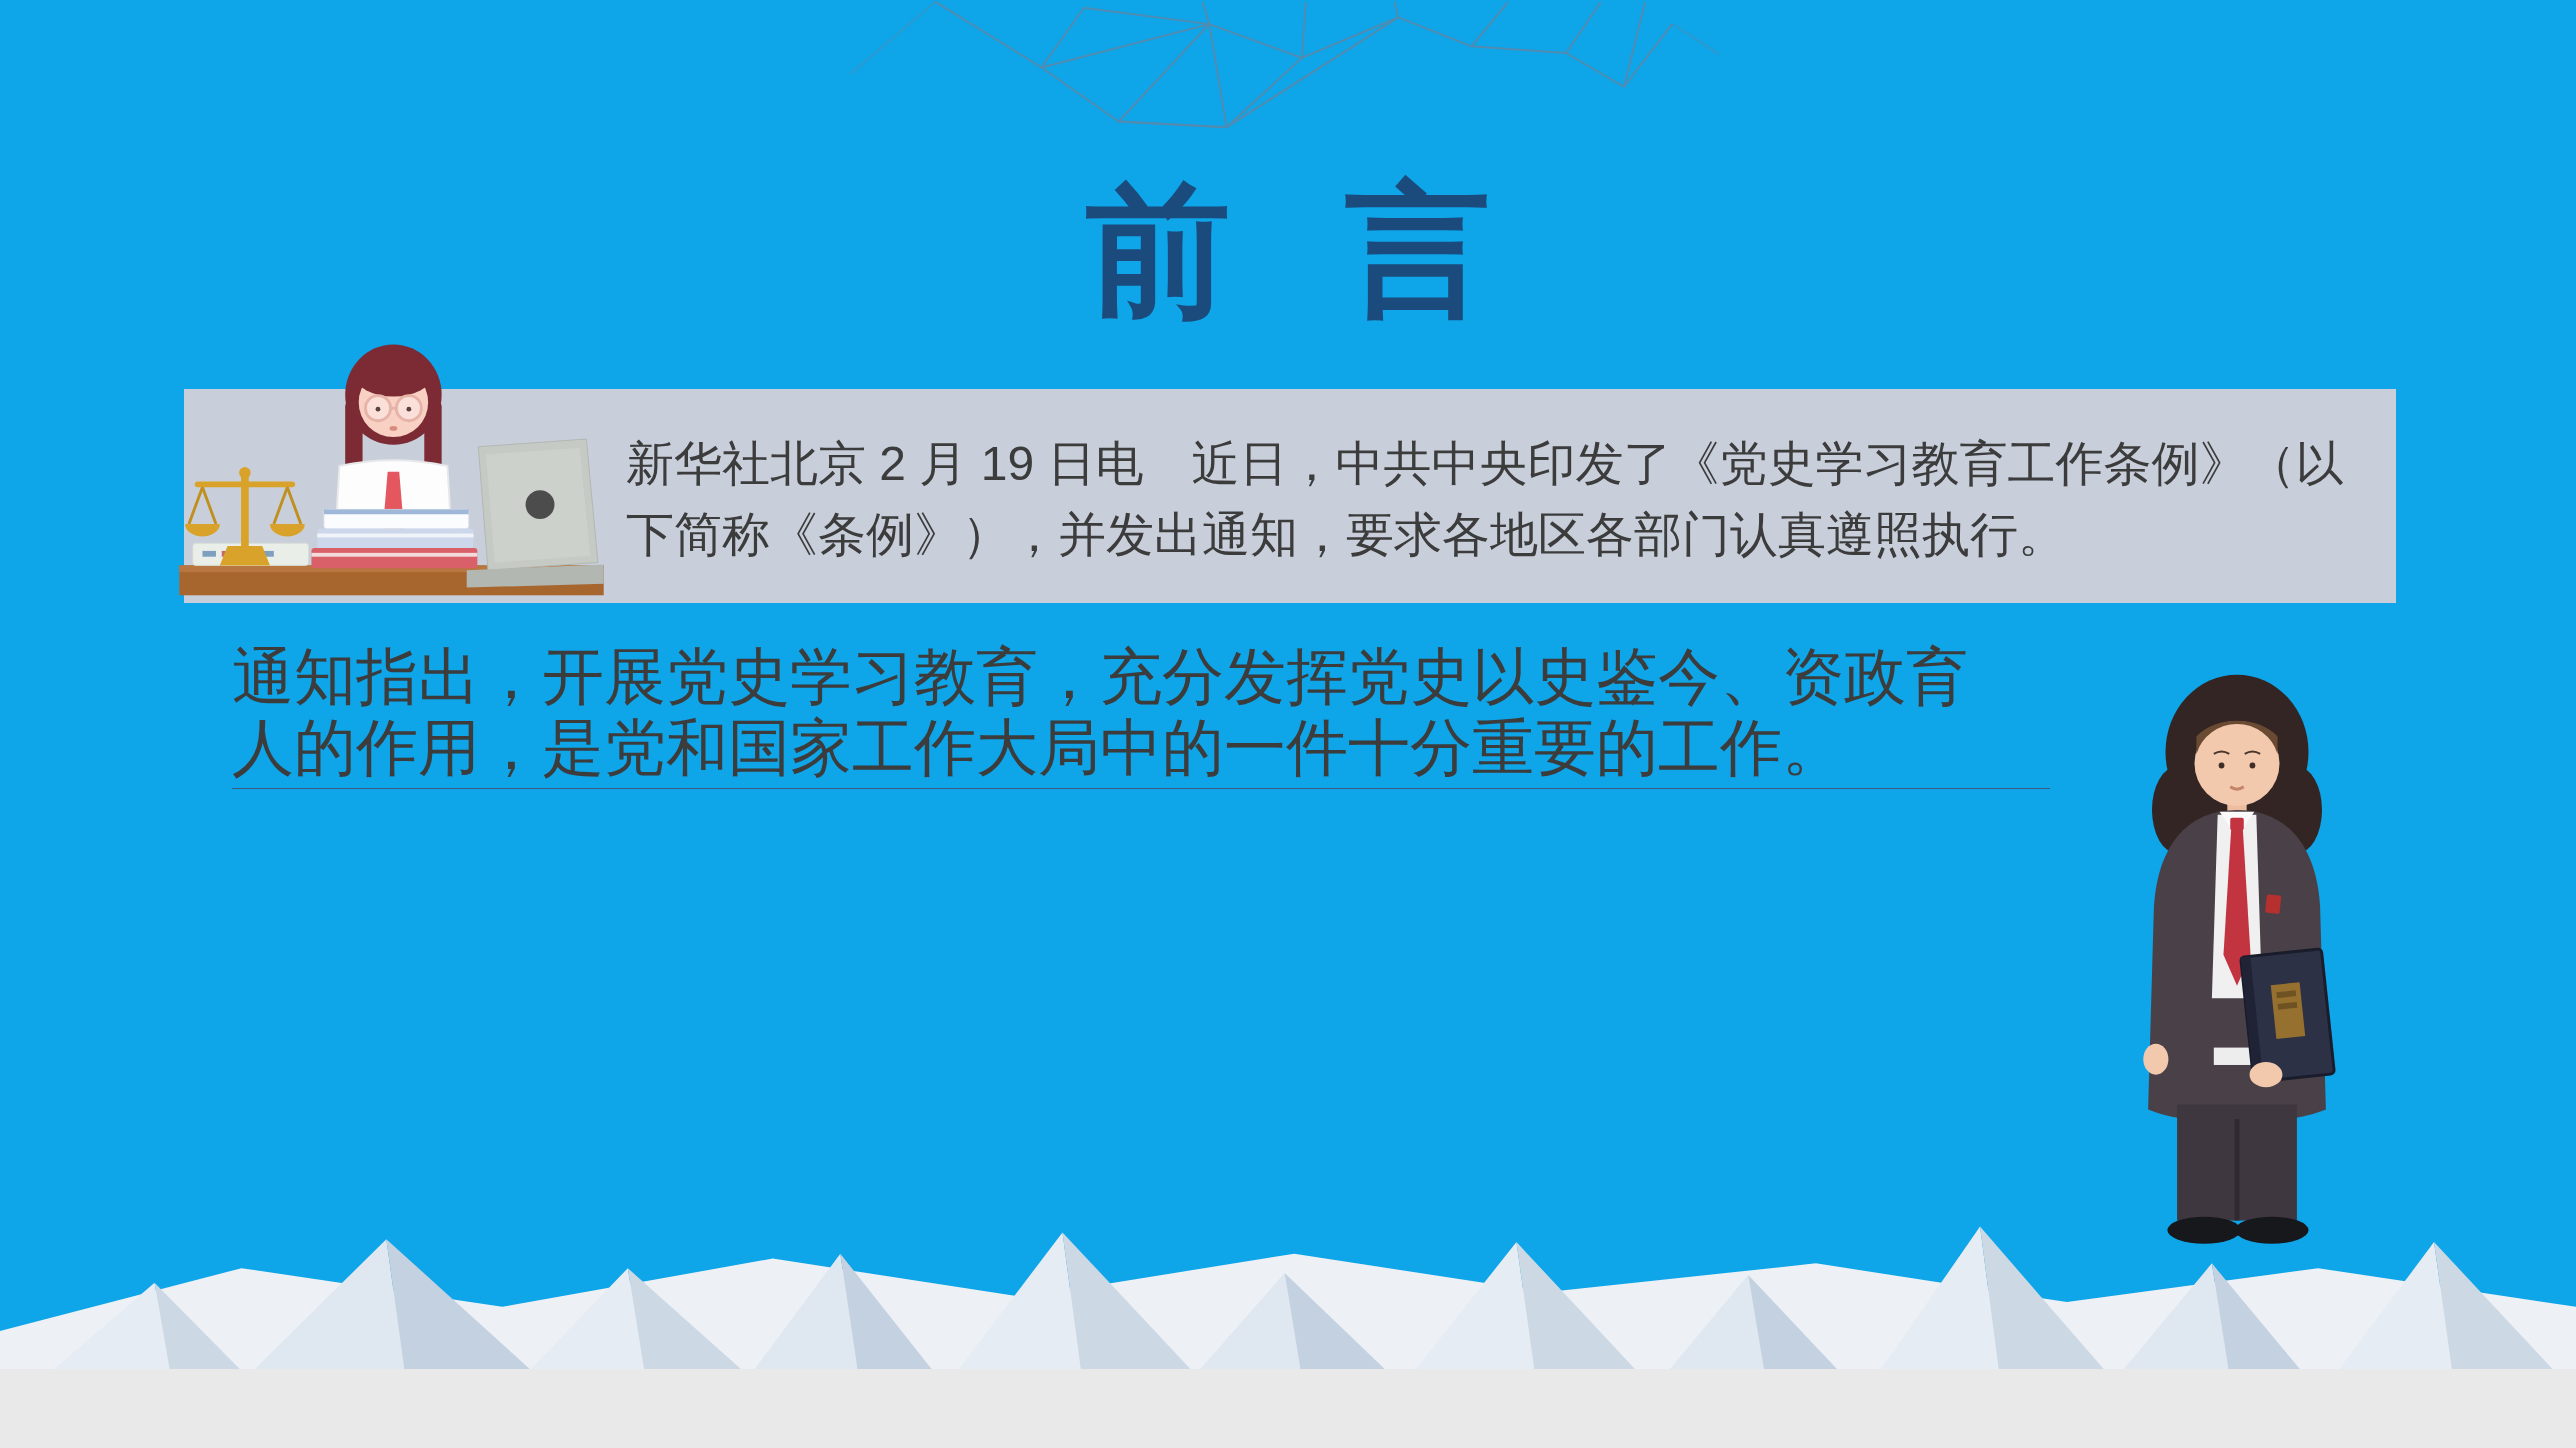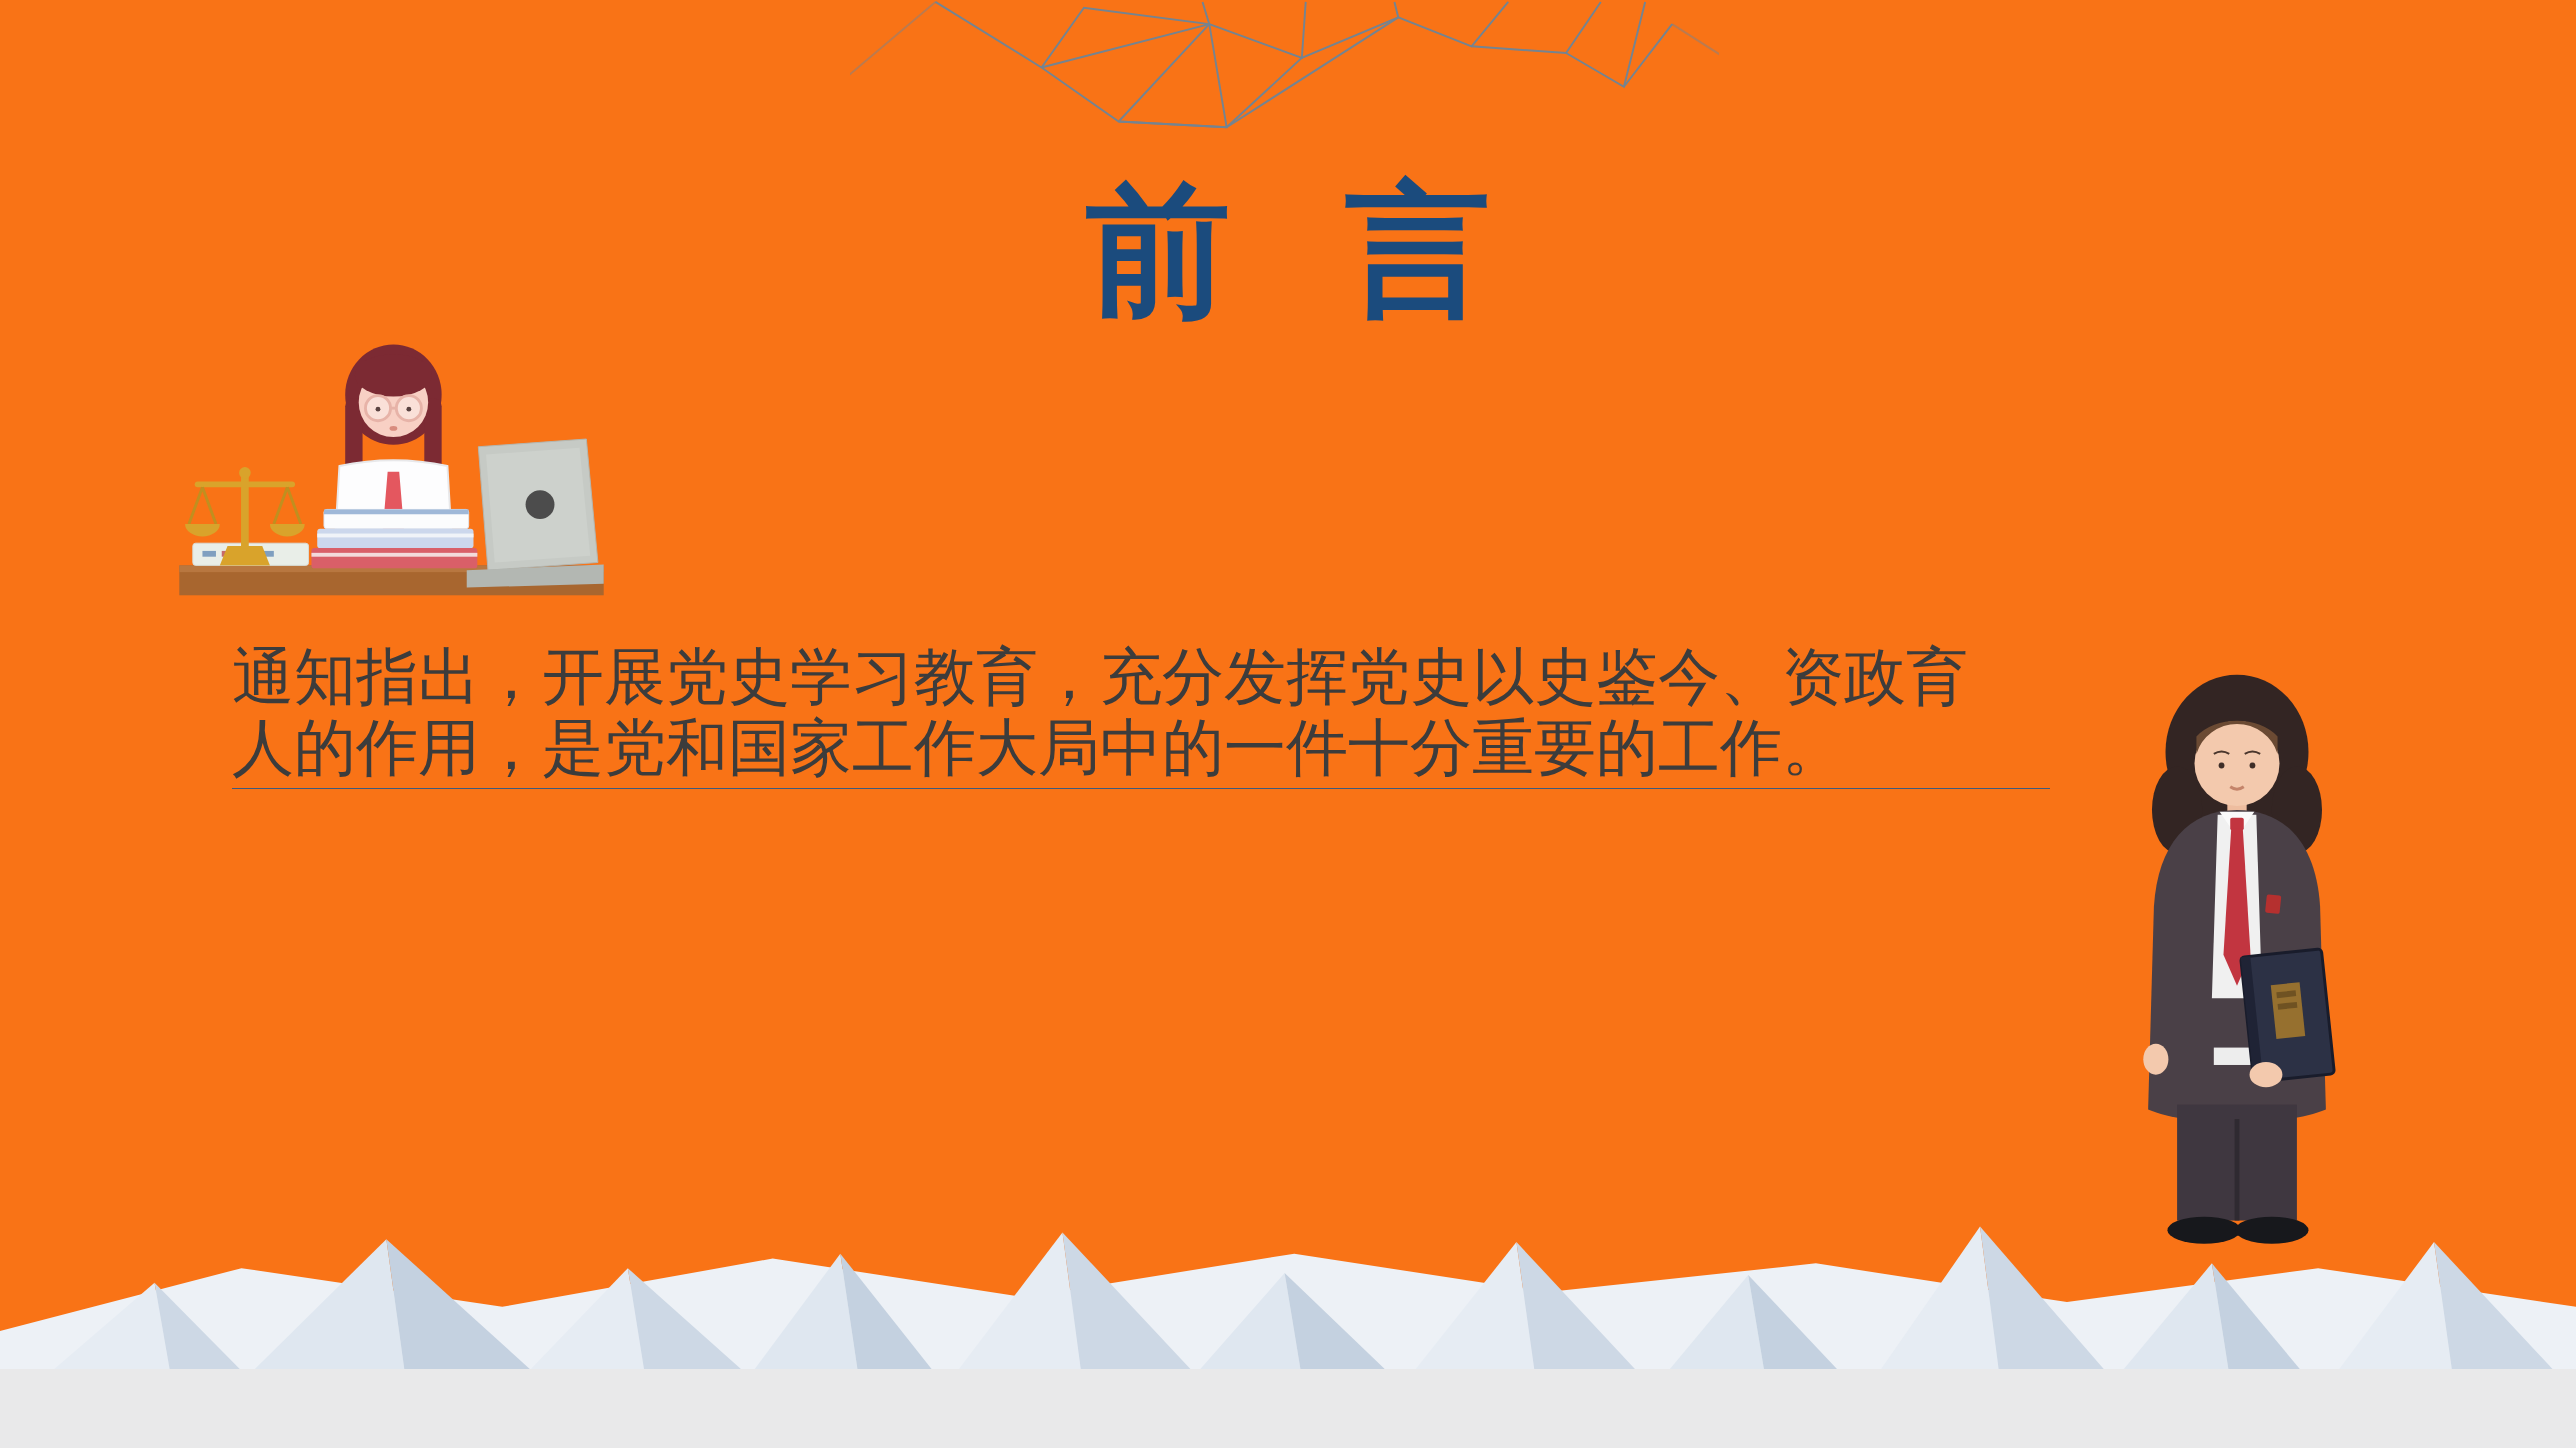--- a/index.html
+++ b/index.html
@@ -1,19 +1,19 @@
 <!DOCTYPE html>
 <html><head>
 <meta charset="utf-8">
 <style>
   html,body{margin:0;padding:0;background:#e9e9ea;}
   .slide{
     position:relative;
     width:2576px;height:1369px;
-    background:#f97316;
+    background:#0ea5e9;
     overflow:hidden;
     font-family:"Liberation Sans","DejaVu Sans",sans-serif;
     color:#3c3c3c;
   }
   .abs{position:absolute;}
   
   .top-mesh{left:850px;top:0;width:869px;height:135px;}
   .mountains{left:0;top:1215px;width:2576px;height:234px;}
   
   .title{
@@ -71,20 +71,23 @@
       <path d="M278,126 L390,132"></path>
     </g>
     <g fill="none" stroke="#5d87a7" stroke-width="2" opacity="0.4">
       <path d="M-4,80 L88,2"></path>
       <path d="M852,25 L910,62"></path>
     </g>
   </svg>
 
   <div class="abs title">前 言</div>
 
+  <div class="abs banner">
+    <div class="banner-text">新华社北京 2 月 19 日电　近日，中共中央印发了《党史学习教育工作条例》（以下简称《条例》），并发出通知，要求各地区各部门认真遵照执行。</div>
+  </div>
 
   <svg class="abs desk-illo" viewBox="0 0 440 282">
     <g>
       <ellipse cx="222" cy="66" rx="50" ry="52" fill="#7c2a33"></ellipse>
       <rect x="172" y="70" width="18" height="95" rx="8" fill="#7c2a33"></rect>
       <rect x="254" y="70" width="18" height="95" rx="8" fill="#7c2a33"></rect>
       <circle cx="222" cy="74" r="36" fill="#f8d0c4"></circle>
       <ellipse cx="222" cy="46" rx="40" ry="22" fill="#7c2a33"></ellipse>
       <path d="M166,140 Q222,128 278,140 L284,243 L160,243 Z" fill="#fdfdfe" stroke="#e8e8ea" stroke-width="2"></path>
       <circle cx="206" cy="80" r="13" fill="rgba(255,255,255,0.35)" stroke="#e7b3a8" stroke-width="3"></circle>

